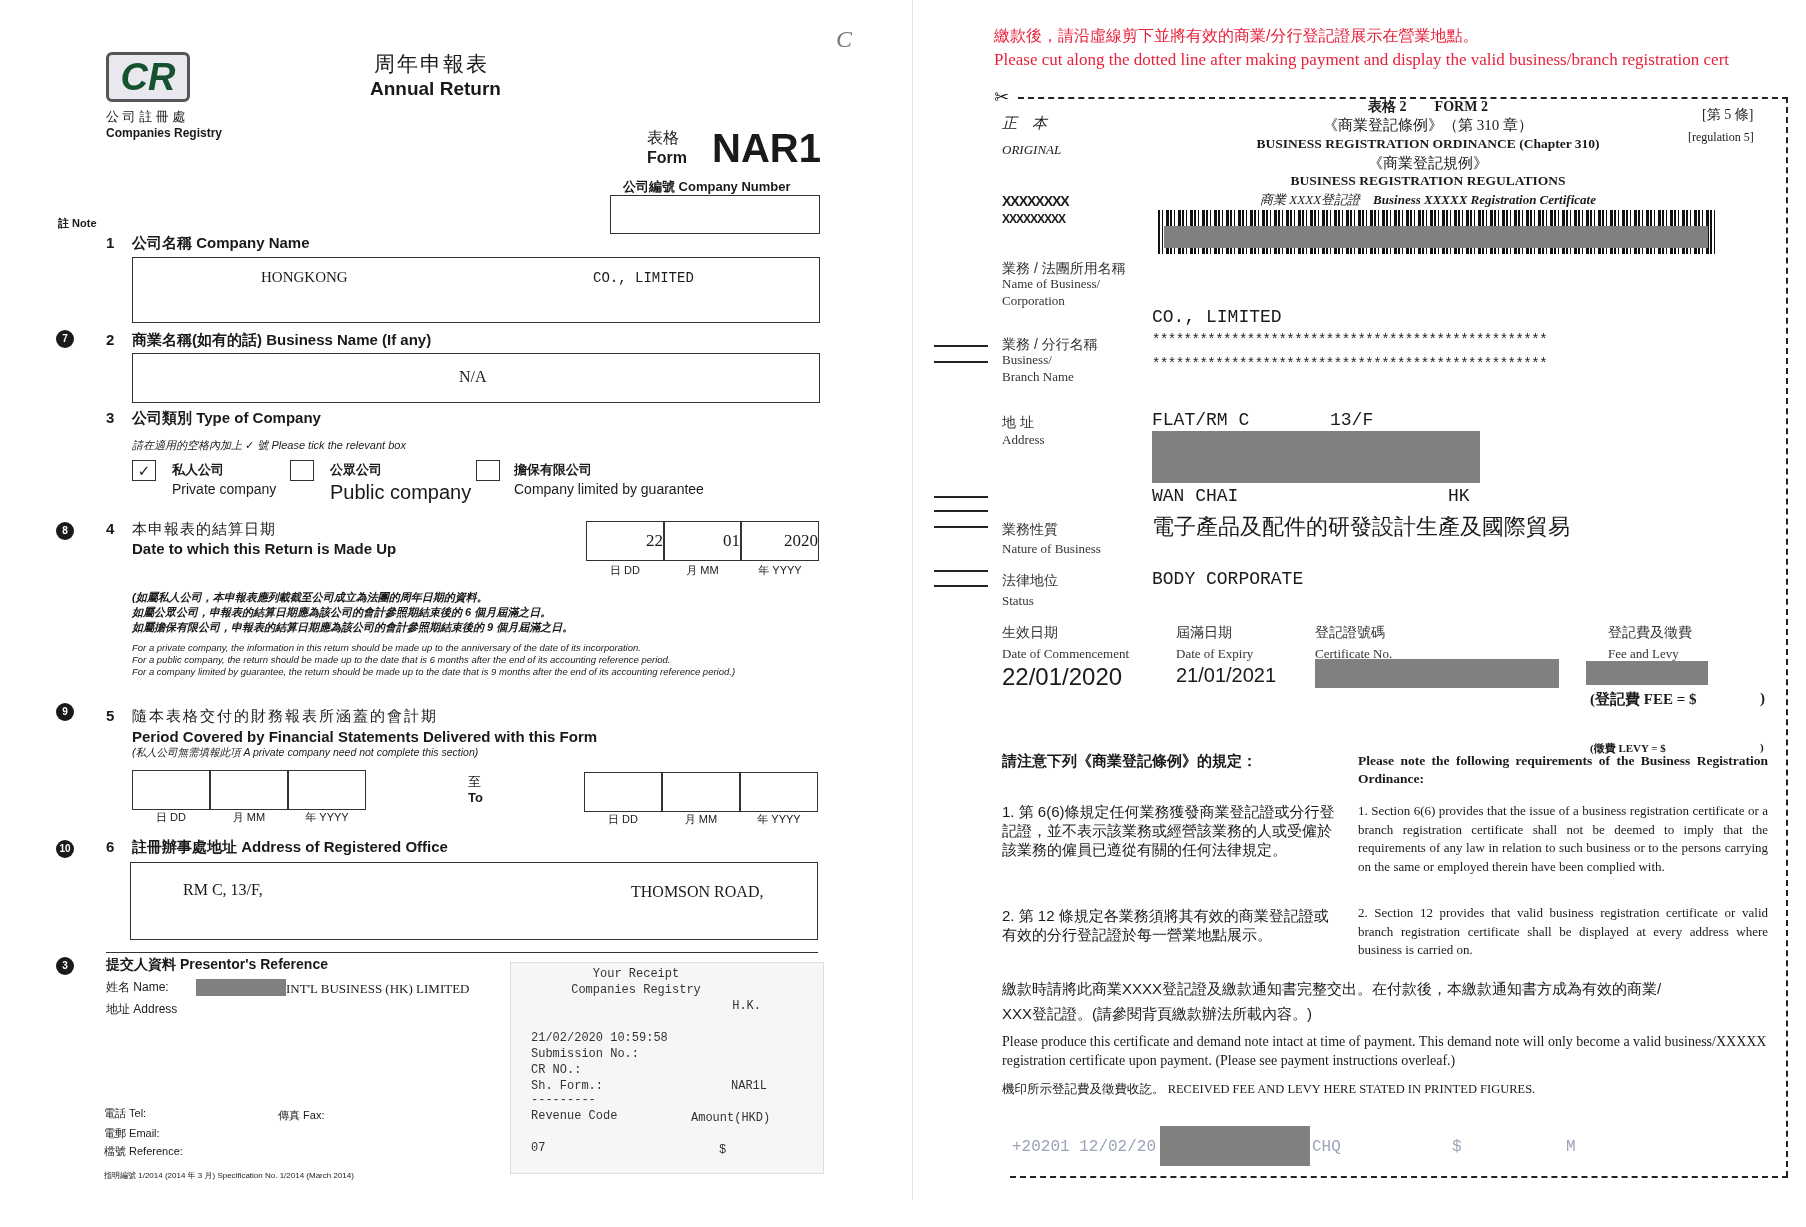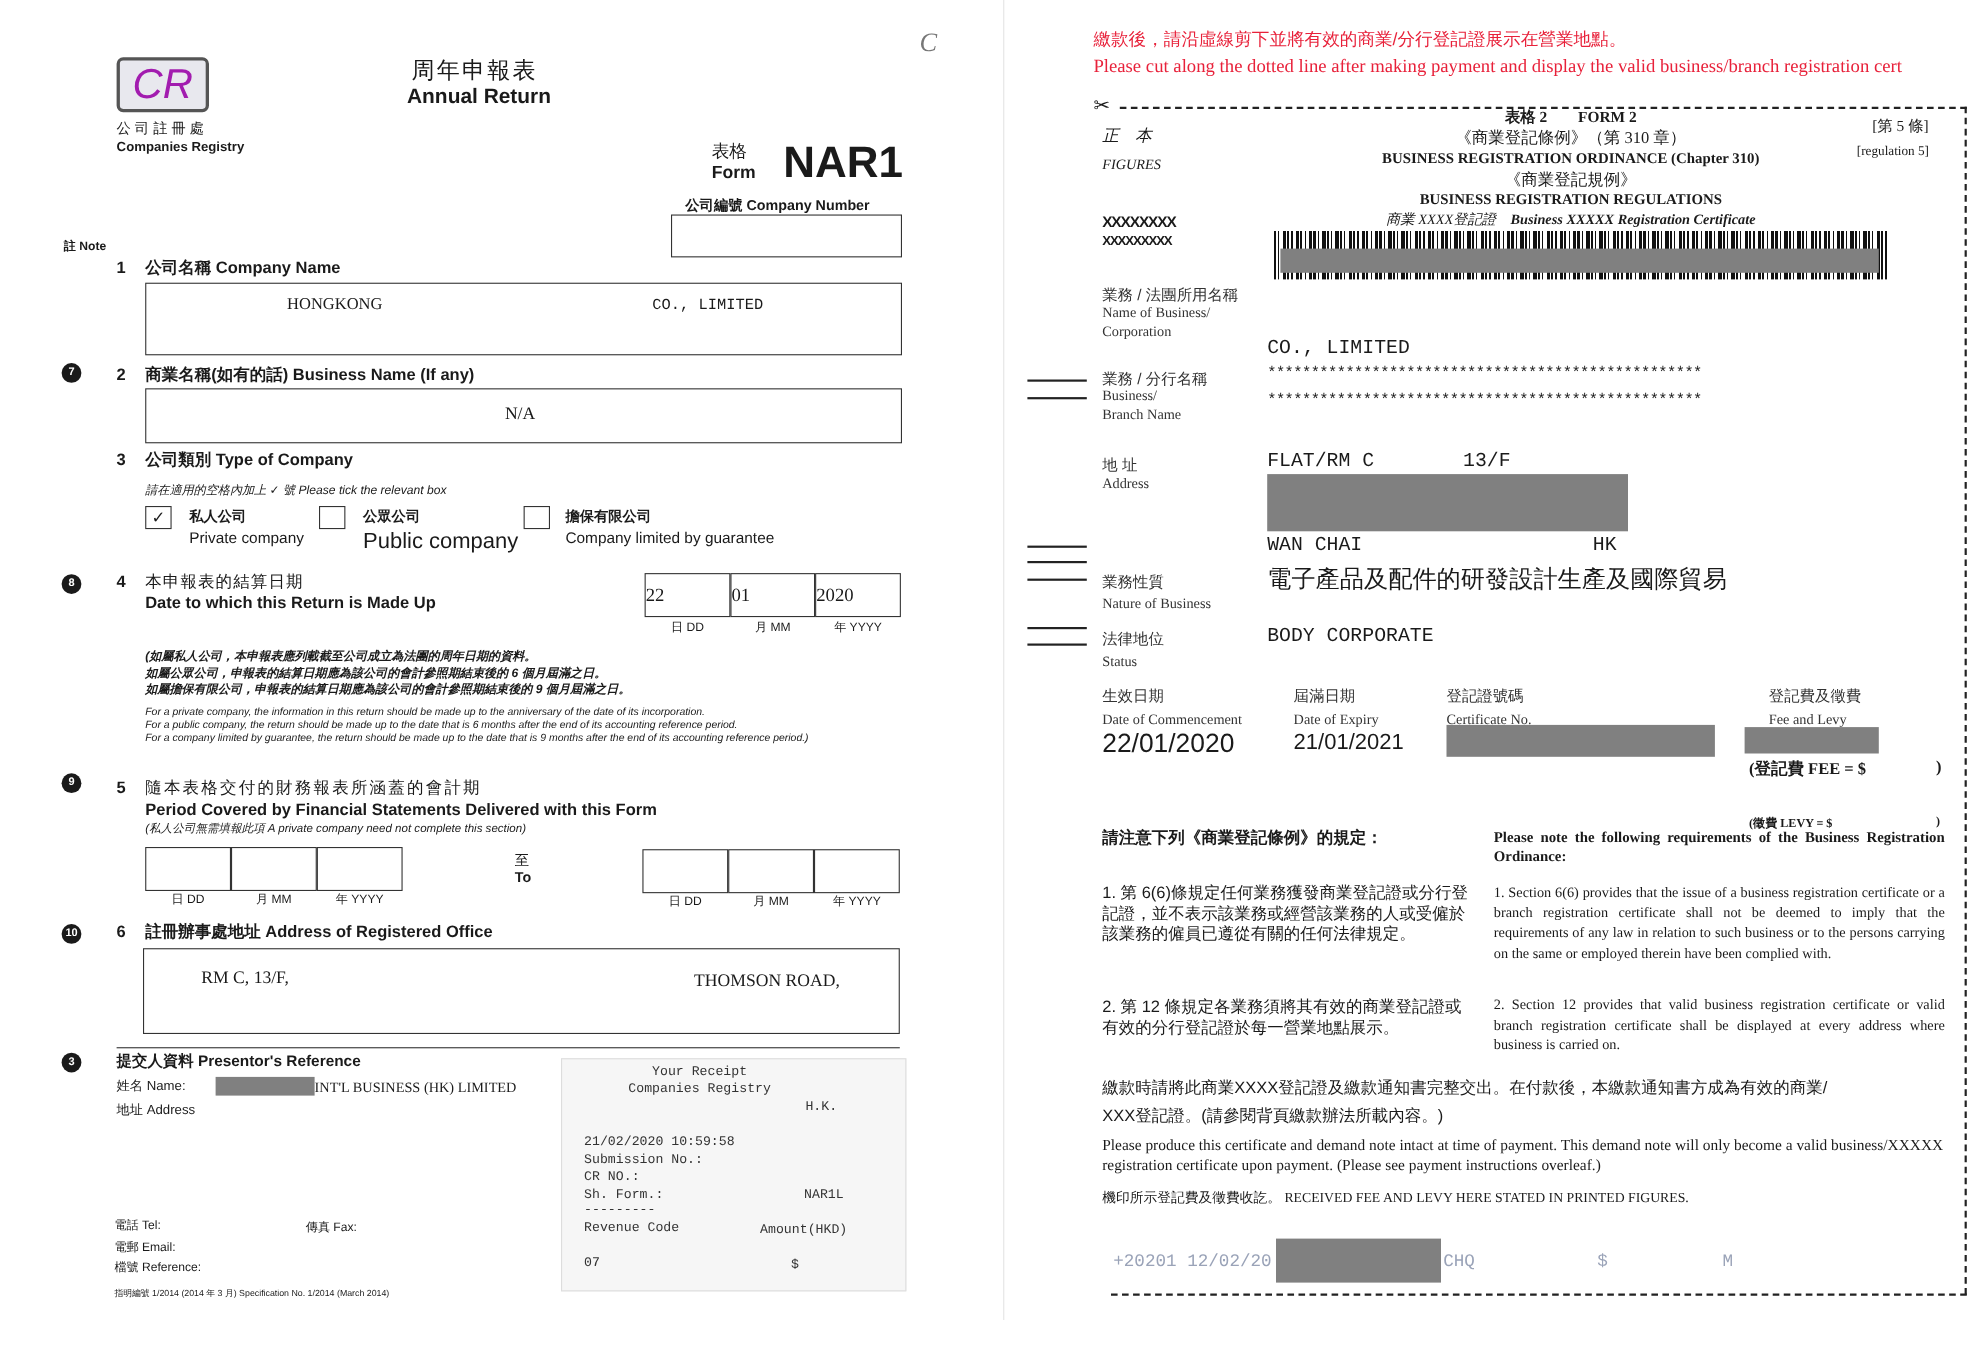--- a/index.html
+++ b/index.html
@@ -8,38 +8,38 @@
   .abs{position:absolute}
   .serif{font-family:"Liberation Serif","DejaVu Serif",serif}
   .mono{font-family:"Liberation Mono","DejaVu Sans Mono",monospace}
   .redact{position:absolute;background:#808080}
   .box{position:absolute;border:1.5px solid #333}
   .bullet{position:absolute;width:18px;height:18px;border-radius:50%;background:#1a1a1a;color:#fff;font-size:10px;font-weight:bold;text-align:center;line-height:18px}
   .sec{position:absolute;font-weight:bold;font-size:15px}
   .sec .n{display:inline-block;width:26px}
   .ital{font-style:italic}
   .cb{position:absolute;width:24px;height:21px;border:1.5px solid #333;font-size:15px;text-align:center;line-height:19px}
-  .datecell{position:absolute;border:1.5px solid #333;height:40px;font-family:"Liberation Serif",serif;font-size:17px;text-align:left;line-height:38px}
+  .datecell{position:absolute;border:1.5px solid #333;height:40px;font-family:"Liberation Serif",serif;font-size:17px;text-align:right;line-height:38px}
   .datelbl{position:absolute;font-size:11px;text-align:center}
   .dash-h{position:absolute;height:0;border-top:2.5px dashed #222}
   .dash-v{position:absolute;width:0;border-left:2.5px dashed #222}
   .bar3{position:absolute;height:2px;background:#222}
   .red{color:#e8213a}
   .lbl-cn{font-size:14px;color:#333}
   .lbl-en{font-family:"Liberation Serif",serif;font-size:13px;color:#333}
   .val{font-family:"Liberation Mono",monospace;font-size:18px}
   .receipt{position:absolute;background:#f6f6f6;border:1px solid #ddd;font-family:"Liberation Mono",monospace;font-size:12px;color:#333}
 </style>
 </head>
 <body>
 
 <div class="abs" style="left:0;top:0;width:870px;height:1227px">
 
   <div class="abs" style="left:106px;top:52px;width:84px;height:50px;border:3px solid #555;border-radius:6px;background:#e8e8ee;text-align:center">
-    <span style="font-size:38px;font-weight:normal;font-style:italic;color:#a21caf;line-height:44px">CR</span>
+    <span style="font-size:38px;font-weight:bold;font-style:italic;color:#14532d;line-height:44px">CR</span>
   </div>
   <div class="abs" style="left:106px;top:108px;font-size:13px">公 司 註 冊 處</div>
   <div class="abs" style="left:106px;top:126px;font-size:12px;font-weight:bold">Companies Registry</div>
 
   <div class="abs" style="left:374px;top:50px;font-size:21px;letter-spacing:2px">周年申報表</div>
   <div class="abs" style="left:370px;top:78px;font-size:19px;font-weight:bold">Annual Return</div>
 
   <div class="abs" style="left:647px;top:128px;font-size:16px">表格</div>
   <div class="abs" style="left:647px;top:149px;font-size:16px;font-weight:bold">Form</div>
   <div class="abs" style="left:712px;top:126px;font-size:40px;font-weight:bold">NAR1</div>
@@ -181,21 +181,21 @@
 
   <div class="abs red" style="left:76px;top:26px;font-size:16px">繳款後，請沿虛線剪下並將有效的商業/分行登記證展示在營業地點。</div>
   <div class="abs red serif" style="left:76px;top:50px;font-size:17px;white-space:nowrap">Please cut along the dotted line after making payment and display the valid business/branch registration cert</div>
 
   <div class="abs" style="left:76px;top:86px;font-size:18px">✂</div>
   <div class="dash-h" style="left:100px;top:97px;width:770px"></div>
   <div class="dash-v" style="left:868px;top:97px;height:1080px"></div>
   <div class="dash-h" style="left:92px;top:1176px;width:778px"></div>
 
   <div class="abs serif ital" style="left:84px;top:114px;font-size:15px">正　本</div>
-  <div class="abs serif ital" style="left:84px;top:142px;font-size:13px">FIGURES</div>
+  <div class="abs serif ital" style="left:84px;top:142px;font-size:13px">ORIGINAL</div>
 
   <div class="abs serif" style="left:300px;top:98px;width:420px;text-align:center;font-size:14px;font-weight:bold">表格 2　　FORM 2</div>
   <div class="abs serif" style="left:300px;top:116px;width:420px;text-align:center;font-size:15px">《商業登記條例》（第 310 章）</div>
   <div class="abs serif" style="left:260px;top:136px;width:500px;text-align:center;font-size:13.5px;font-weight:bold">BUSINESS REGISTRATION ORDINANCE (Chapter 310)</div>
   <div class="abs serif" style="left:300px;top:154px;width:420px;text-align:center;font-size:15px">《商業登記規例》</div>
   <div class="abs serif" style="left:260px;top:173px;width:500px;text-align:center;font-size:13.5px;font-weight:bold">BUSINESS REGISTRATION REGULATIONS</div>
   <div class="abs serif ital" style="left:260px;top:191px;width:500px;text-align:center;font-size:13px">
     <span>商業 XXXX登記證</span>&nbsp;&nbsp;&nbsp;&nbsp;<span style="font-weight:bold">Business XXXXX Registration Certificate</span>
   </div>
   <div class="abs serif" style="left:784px;top:106px;font-size:14px">[第 5 條]</div>

